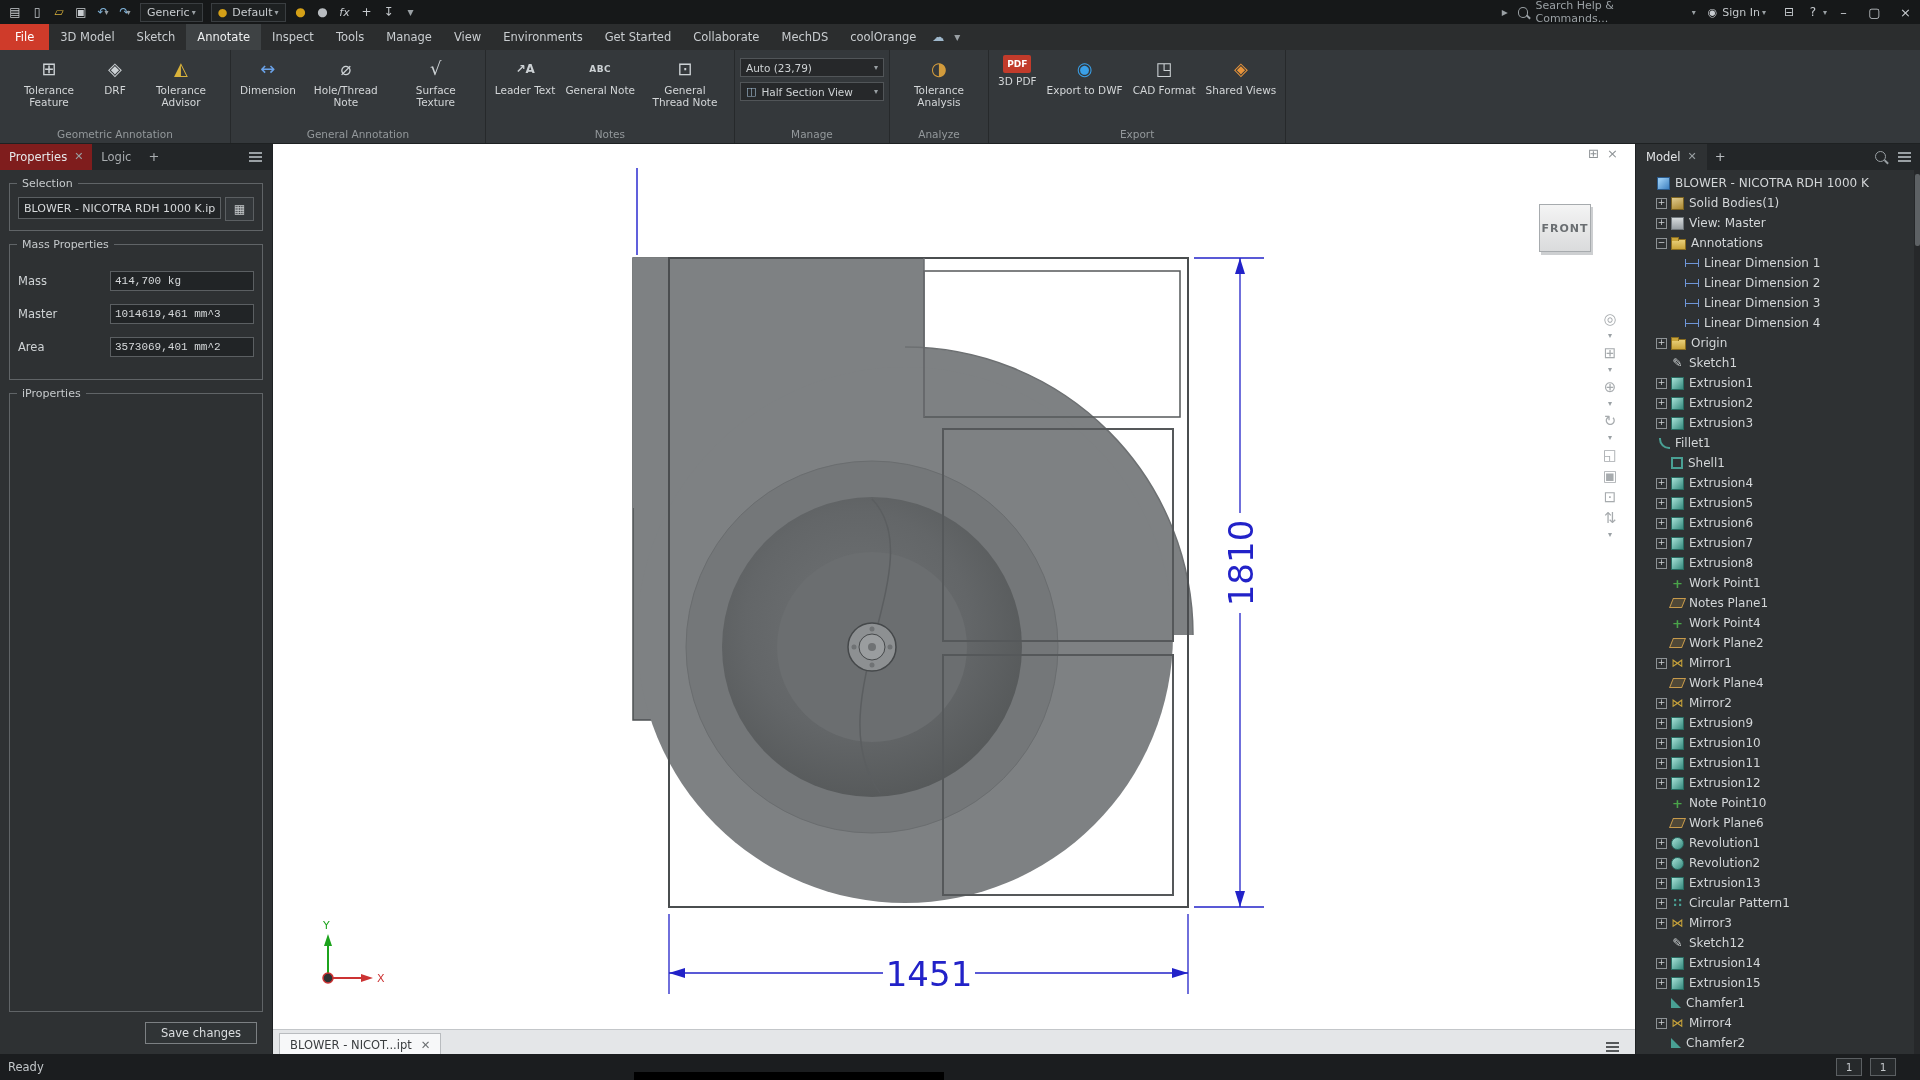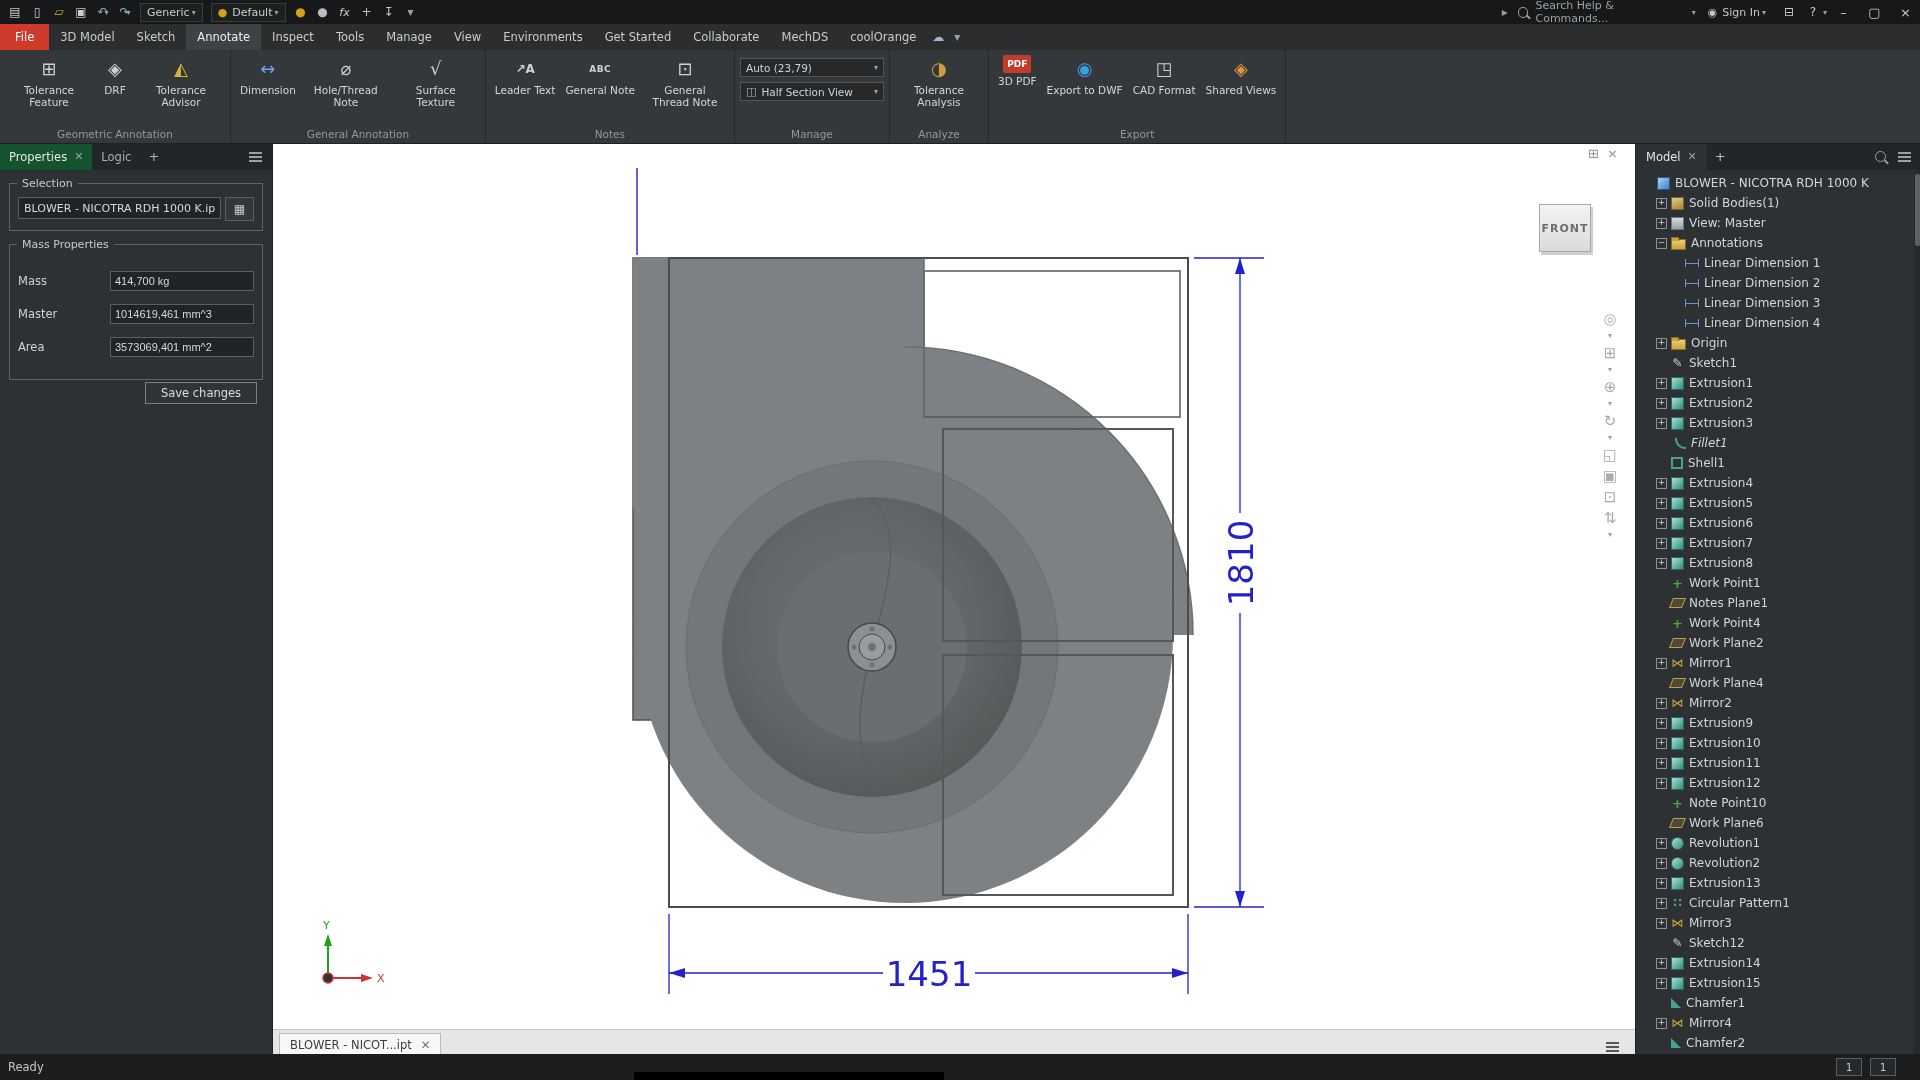--- a/index.html
+++ b/index.html
@@ -50,35 +50,35 @@
   .fs9{font-size:9px !important;font-weight:bold;letter-spacing:.5px}
   .fs10i{font-size:11px !important;font-style:italic}
   .fs12{font-size:12px !important;font-weight:bold}
   .pdfchip{background:#c23b2b;border-radius:2px;font-size:9px !important;font-weight:bold;
            width:auto !important;height:auto !important;padding:4px 4px}
   
   #props{position:absolute;left:0;top:143px;width:272px;height:911px;background:#2e3133;
          border-right:1px solid #1f2224;display:flex;flex-direction:column;z-index:20}
   .phead{height:27px;flex:none;background:#232628;display:flex;align-items:center;font-size:11.5px;color:#a9adb0}
   .ptab{display:flex;align-items:center;gap:7px;padding:0 9px;height:100%}
-  .ptab.active{background:#14532d;color:#e6e8ea}
+  .ptab.active{background:#7f1d1d;color:#e6e8ea}
   .pclose{color:#9aa0a3;font-size:11px}
   .pplus{padding:0 8px;font-size:13px}
   .phead .icon-burger{margin-left:auto;margin-right:10px}
   .group{border:1px solid #606467;margin:13px 9px 0;position:relative;padding:13px 8px 9px;flex:none}
   .glegend{position:absolute;top:-7px;left:7px;background:#2e3133;padding:0 5px;font-size:11px;color:#c6cacc}
   .selrow{display:flex;gap:4px}
   .selinput{flex:1;height:20px;background:#212426;border:1px solid #5b5f62;color:#d6d9db;
             font-size:11px;padding:0 5px;font-family:inherit;min-width:0}
   .selbtn{width:27px;height:22px;background:#33373a;border:1px solid #5b5f62;color:#c6cacc;
           display:flex;align-items:center;justify-content:center;font-size:12px}
   .frow{display:flex;align-items:center;margin:13px 0}
   .flabel{width:92px;font-size:11.5px;color:#cfd3d5}
   .finput{flex:1;height:18px;background:#212426;border:1px solid #5b5f62;color:#d6d9db;
-          font-size:11px;padding:0 4px;font-family:Liberation Sans, sans-serif;min-width:0}
+          font-size:11px;padding:0 4px;font-family:Liberation Mono, monospace;min-width:0}
   #iprops{flex:1;margin-bottom:8px}
   .savebtn{align-self:flex-end;margin:2px 15px 10px 0;width:110px;height:20px;background:#303436;
            border:1px solid #7c8083;color:#dbdee0;font-size:11.5px;display:flex;align-items:center;justify-content:center}
   
   #viewport{position:absolute;left:272px;top:143px;width:1363px;height:886px;background:#fff;overflow:hidden;z-index:10}
   #viewcube{position:absolute;left:1267px;top:61px;width:50px;height:46px;
             background:linear-gradient(#f4f4f4,#dadbdc);border:1px solid #a7abae;box-shadow:2px 3px 0 #cdcfd1;
             color:#6a6e71;font-size:11px;font-weight:bold;letter-spacing:1px;
             display:flex;align-items:center;justify-content:center}
   #navbar{position:absolute;left:1326px;top:168px;width:24px;display:flex;flex-direction:column;
@@ -356,20 +356,23 @@
       <input class="finput" readonly="" value="414,700 kg" style="">
     </div>
     <div class="frow">
       <span class="flabel">Master</span>
       <input class="finput" readonly="" value="1014619,461 mm^3" style="">
     </div>
     <div class="frow">
       <span class="flabel">Area</span>
       <input class="finput" readonly="" value="3573069,401 mm^2" style="">
     </div>
+  </div>
+  <div class="group" id="iprops">
+    <span class="glegend">iProperties</span>
   </div>
   <div class="savebtn">Save changes</div>
 </div>
 
 <div id="viewport">
   <svg viewBox="0 0 1363 886" width="1363" height="886" style="font-family:&quot;DejaVu Sans&quot;,&quot;Liberation Sans&quot;,sans-serif">
     <defs>
       <radialGradient id="inletG" cx="45%" cy="42%" r="62%">
         <stop offset="0%" stop-color="#6f7274"></stop>
         <stop offset="60%" stop-color="#636668"></stop>
@@ -530,21 +533,21 @@
         <div class="trow" style="padding-left: 20px;">
           <span class="texp">+</span>
           <span class="ti ti-extrusion"></span>
           <span class="tlabel">Extrusion2</span>
         </div>
         <div class="trow" style="padding-left: 20px;">
           <span class="texp">+</span>
           <span class="ti ti-extrusion"></span>
           <span class="tlabel">Extrusion3</span>
         </div>
-        <div class="trow" style="padding-left: 24px; font-style: italic;">
+        <div class="trow" style="padding-left: 8px;">
           <span class="tsp"></span>
           <span class="ti ti-fillet"></span>
           <span class="tlabel">Fillet1</span>
         </div>
         <div class="trow" style="padding-left: 20px;">
           <span class="tsp"></span>
           <span class="ti ti-shell"></span>
           <span class="tlabel">Shell1</span>
         </div>
         <div class="trow" style="padding-left: 20px;">

